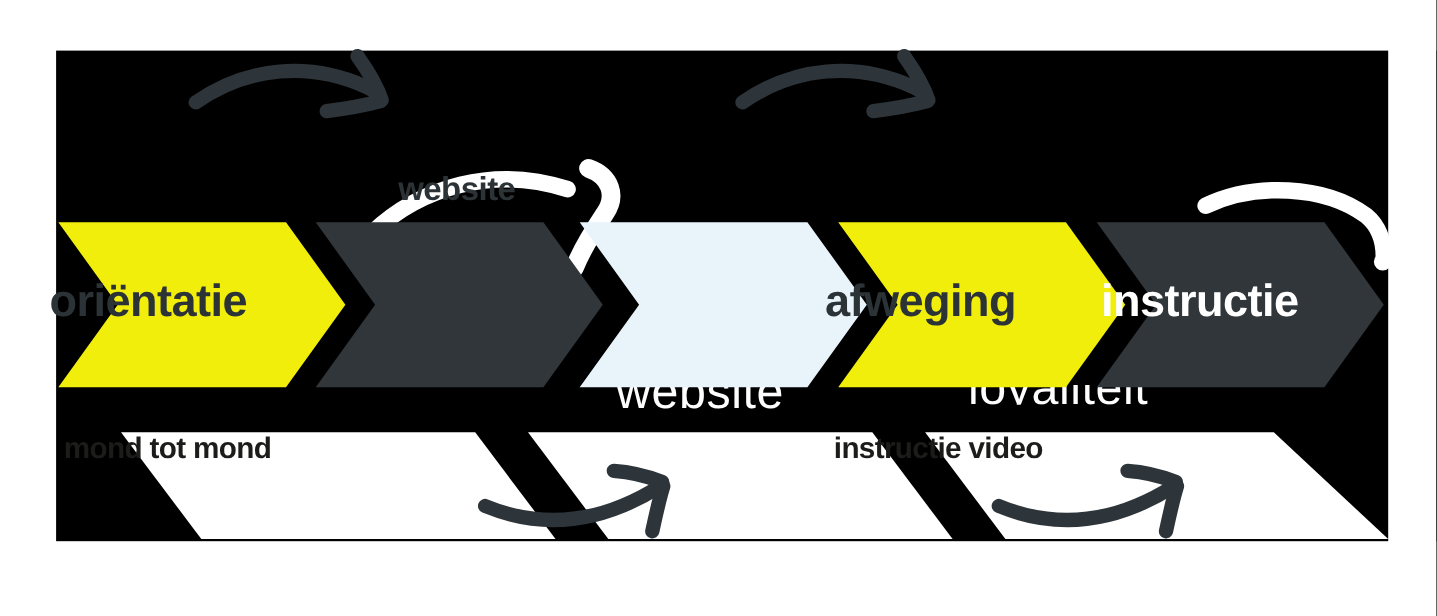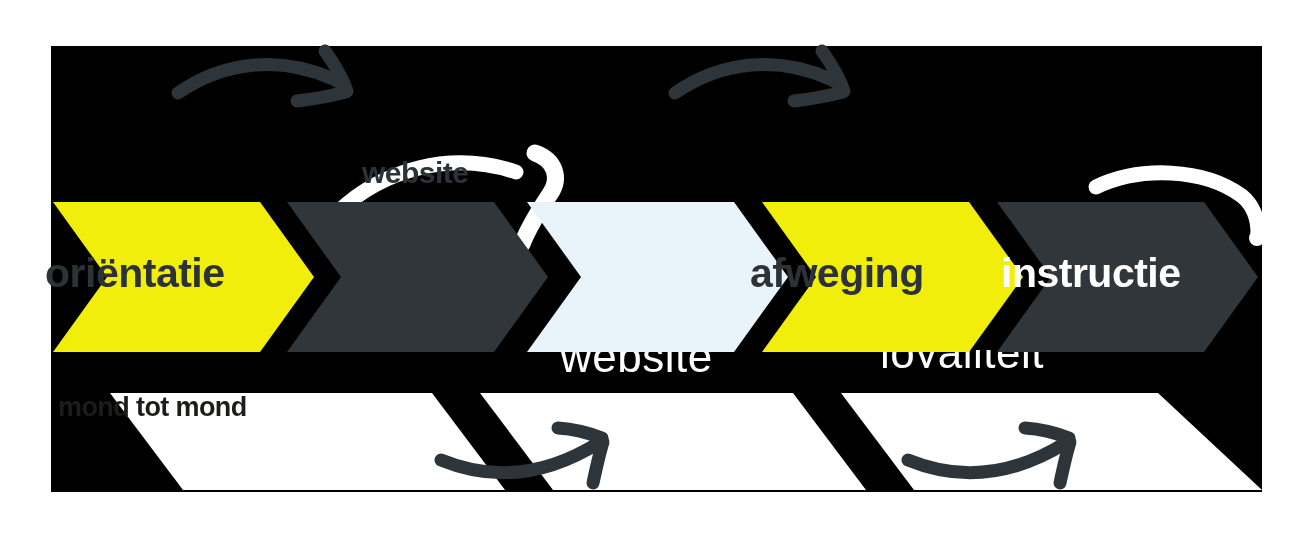--- a/index.html
+++ b/index.html
@@ -61,20 +61,21 @@
   </svg>
 
   <div class="white-word-clip" style="left:560px;top:349px;width:180px;height:24px;">
     <div class="white-word" style="margin-top:-14px;">website</div>
   </div>
   <div class="white-word-clip" style="left:880px;top:350px;width:250px;height:18px;">
     <div class="white-word" style="margin-top:-19px;">loyaliteit</div>
   </div>
 
   <div class="caption" style="left:58px;top:394px;">mond tot mond</div>
+  <div class="caption" style="left:758px;top:394px;">instructie video</div>
 
   <div class="arc-caption">website</div>
 
   <svg width="1306" height="560" viewBox="0 0 1306 560">
     <polygon class="fill-yellow" points="53,202 260,202 314,277 260,352 53,352 107,277"></polygon>
     <polygon class="fill-dark" points="287,202 494,202 548,277 494,352 287,352 341,277"></polygon>
     <polygon class="fill-blue" points="527,202 734,202 788,277 734,352 527,352 581,277"></polygon>
     <polygon class="fill-yellow" points="762,202 969,202 1023,277 969,352 762,352 816,277"></polygon>
     <polygon class="fill-dark" points="997,202 1204,202 1258,277 1204,352 997,352 1051,277"></polygon>
   </svg>

